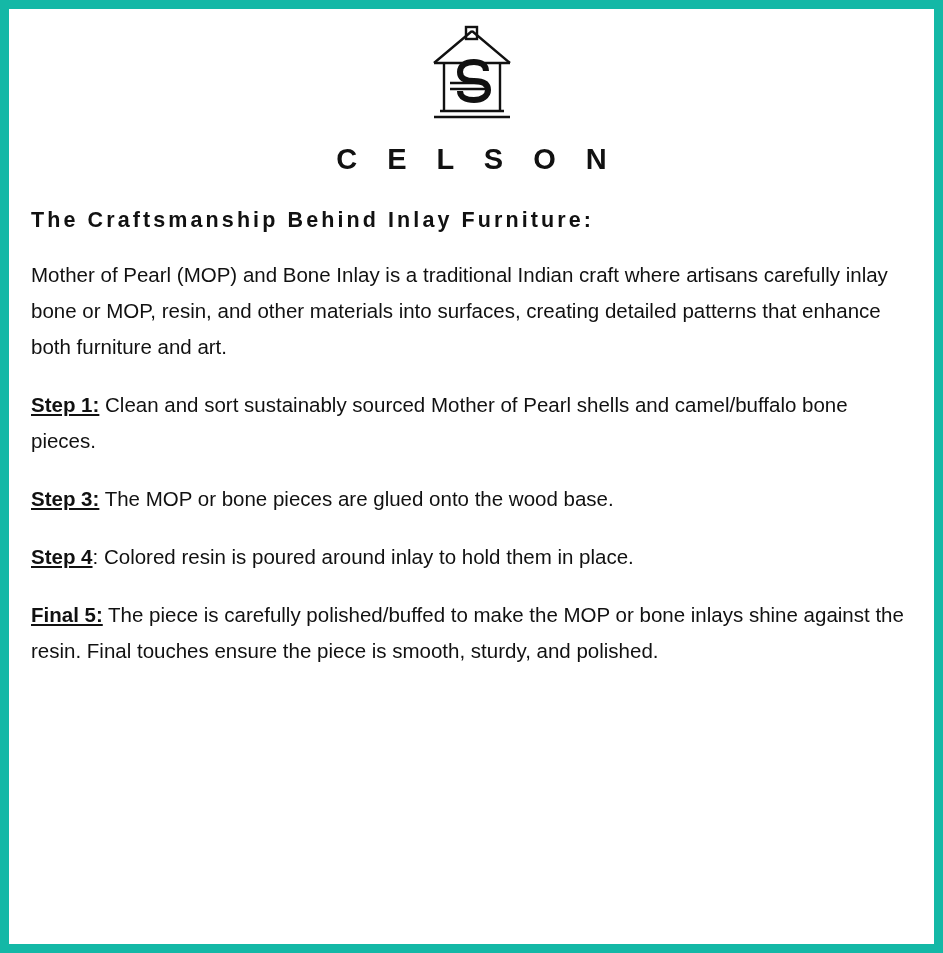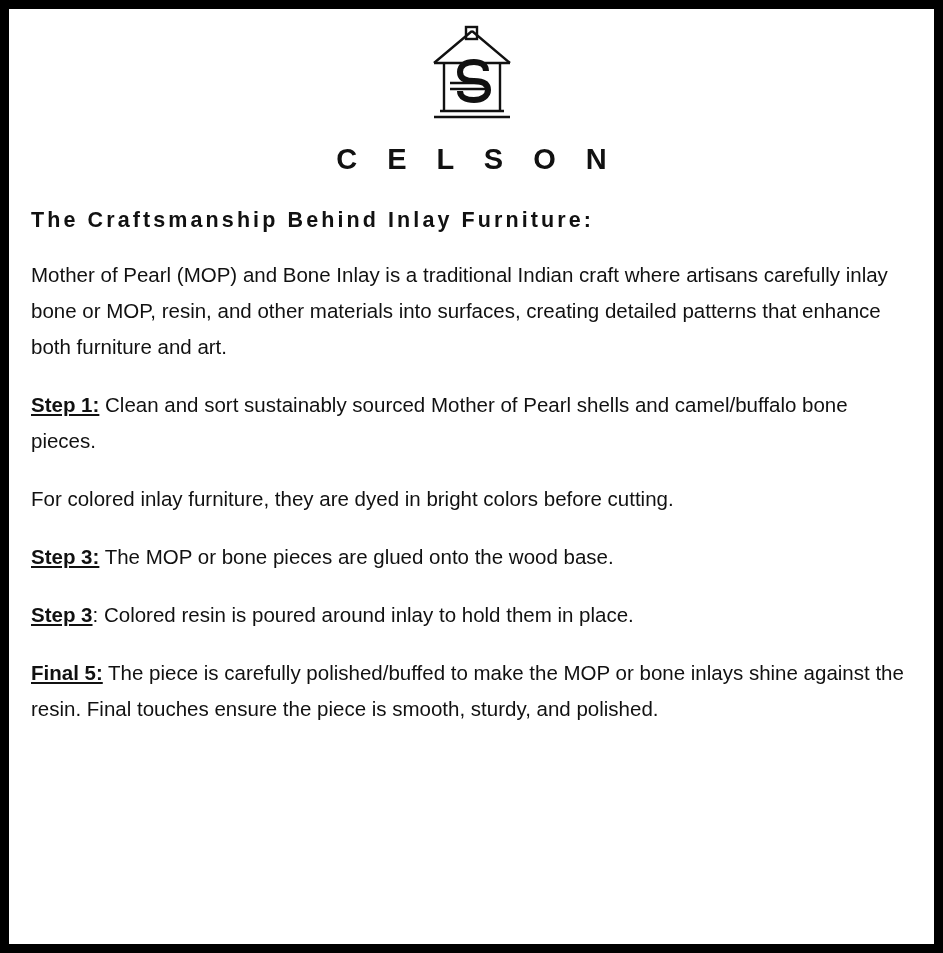--- a/index.html
+++ b/index.html
@@ -11,21 +11,21 @@
     width: 943px;
     height: 953px;
     font-family: "Liberation Sans", sans-serif;
     color: #111111;
     overflow: hidden;
   }
   .page {
     box-sizing: border-box;
     width: 943px;
     height: 953px;
-    border: 9px solid #000000;
+    border: 9px solid #14b8a6;
     background: #ffffff;
     padding: 10px 22px 0 22px;
   }
   .brand {
     text-align: center;
     padding-top: 6px;
   }
   .logo-mark {
     display: block;
     margin: 0 auto;
@@ -90,31 +90,28 @@
   <div class="doc-title">The Craftsmanship Behind Inlay Furniture:</div>
 
   <div class="body-block">
 
     <p class="para">Mother of Pearl (MOP) and Bone Inlay is a traditional Indian craft where artisans carefully inlay bone or MOP, resin, and other materials into surfaces, creating detailed patterns that enhance both furniture and art.</p>
 
     <p class="para">
       <span class="step-label">Step 1:</span><span> Clean and sort sustainably sourced Mother of Pearl shells and camel/buffalo bone pieces.</span>
     </p>
 
-    <p class="para">
-      <span class="step-label"></span><span>For colored inlay furniture, they are dyed in bright colors before cutting.</span>
-    </p>
 
 
     <p class="para">
       <span class="step-label">Step 3:</span><span> The MOP or bone pieces are glued onto the wood base.</span>
     </p>
 
     <p class="para">
-      <span class="step-label">Step 3</span><span>: Colored resin is poured around inlay to hold them in place.</span>
+      <span class="step-label">Step 4</span><span>: Colored resin is poured around inlay to hold them in place.</span>
     </p>
 
     <p class="para">
       <span class="step-label">Final 5:</span><span> The piece is carefully polished/buffed to make the MOP or bone inlays shine against the resin. Final touches ensure the piece is smooth, sturdy, and polished.</span>
     </p>
 
   </div>
 </div>
 
 </body></html>

